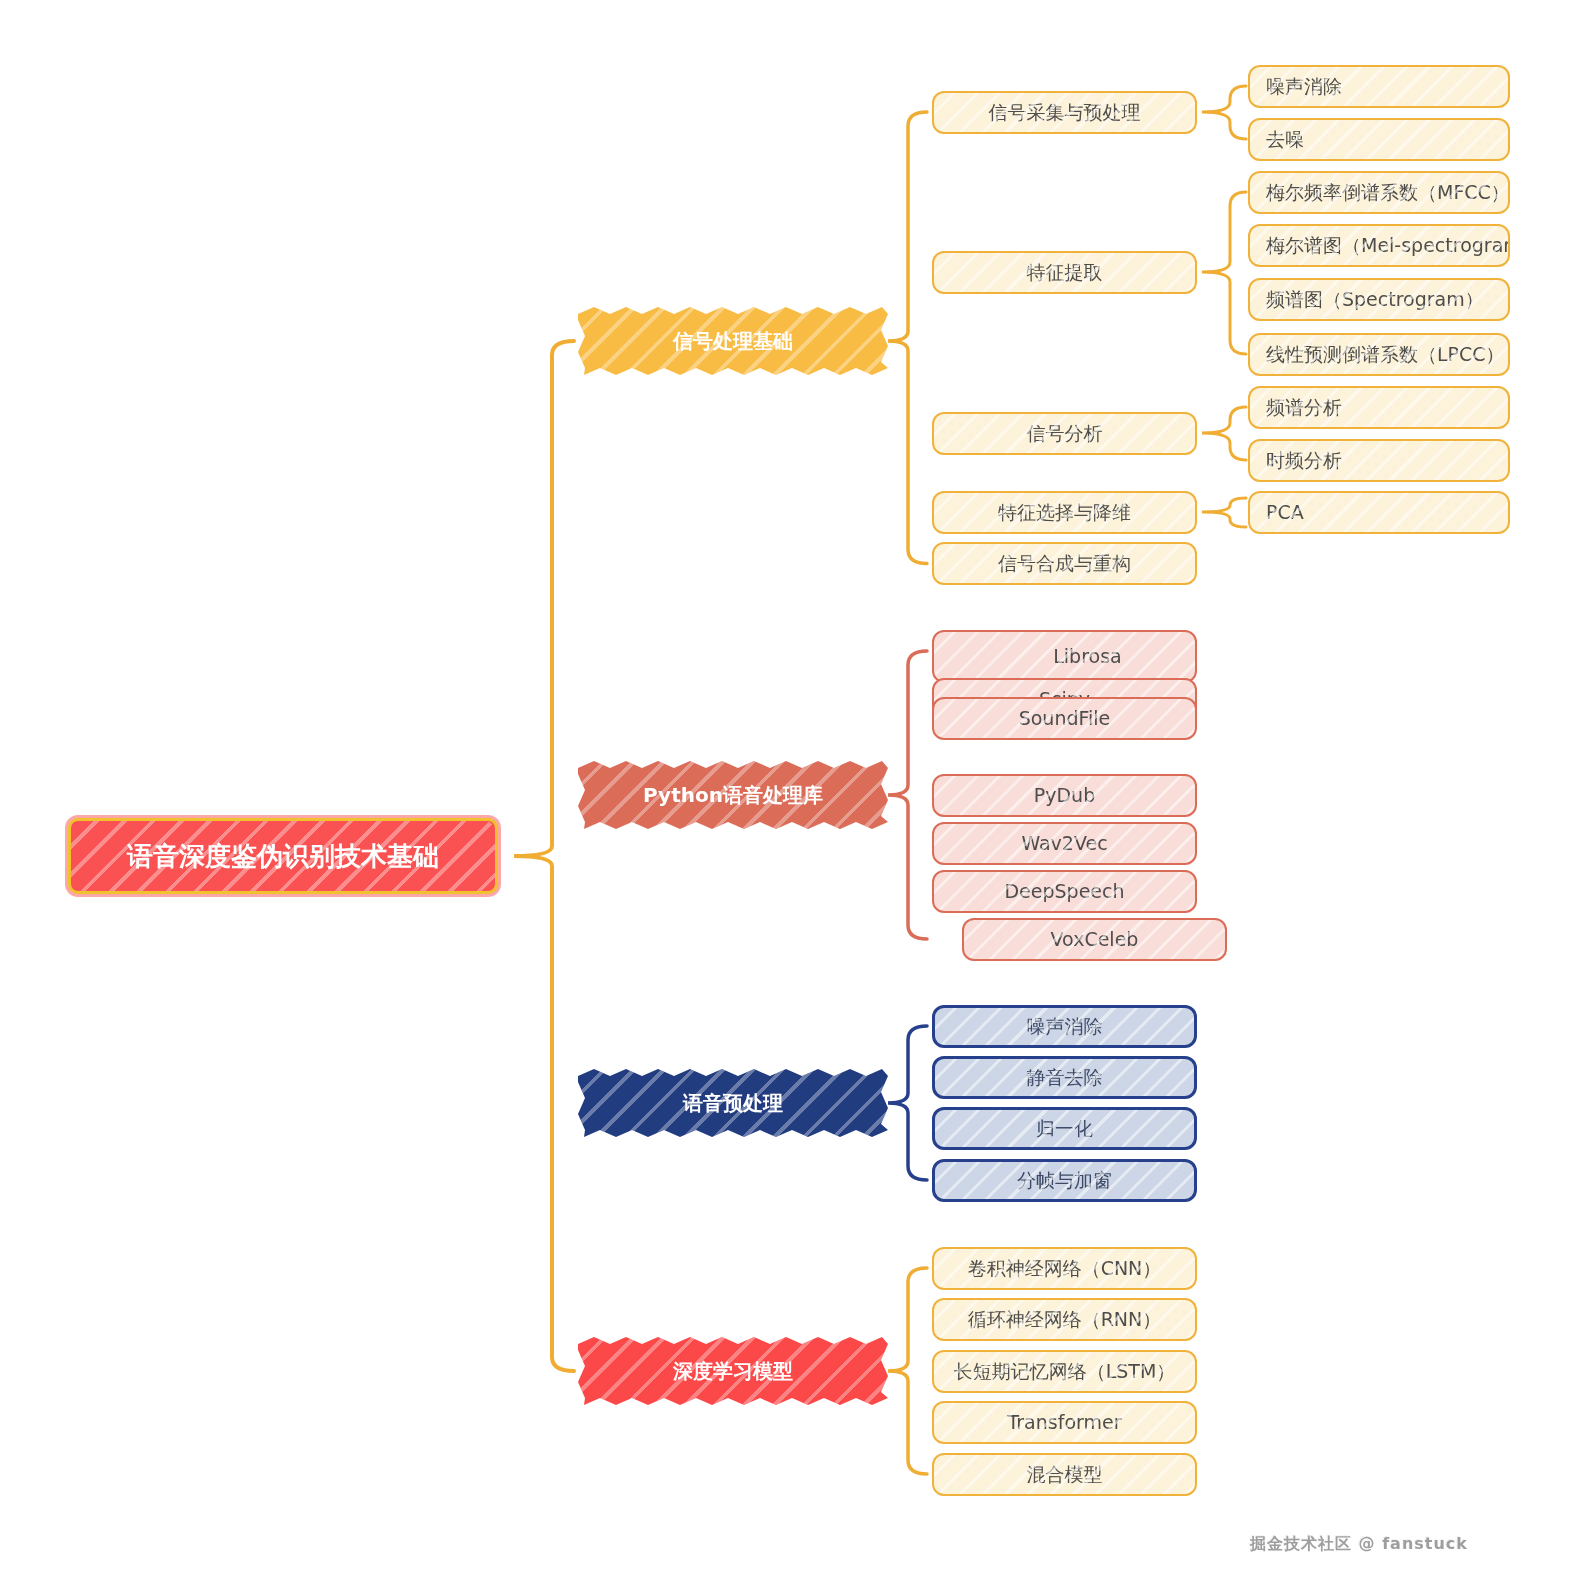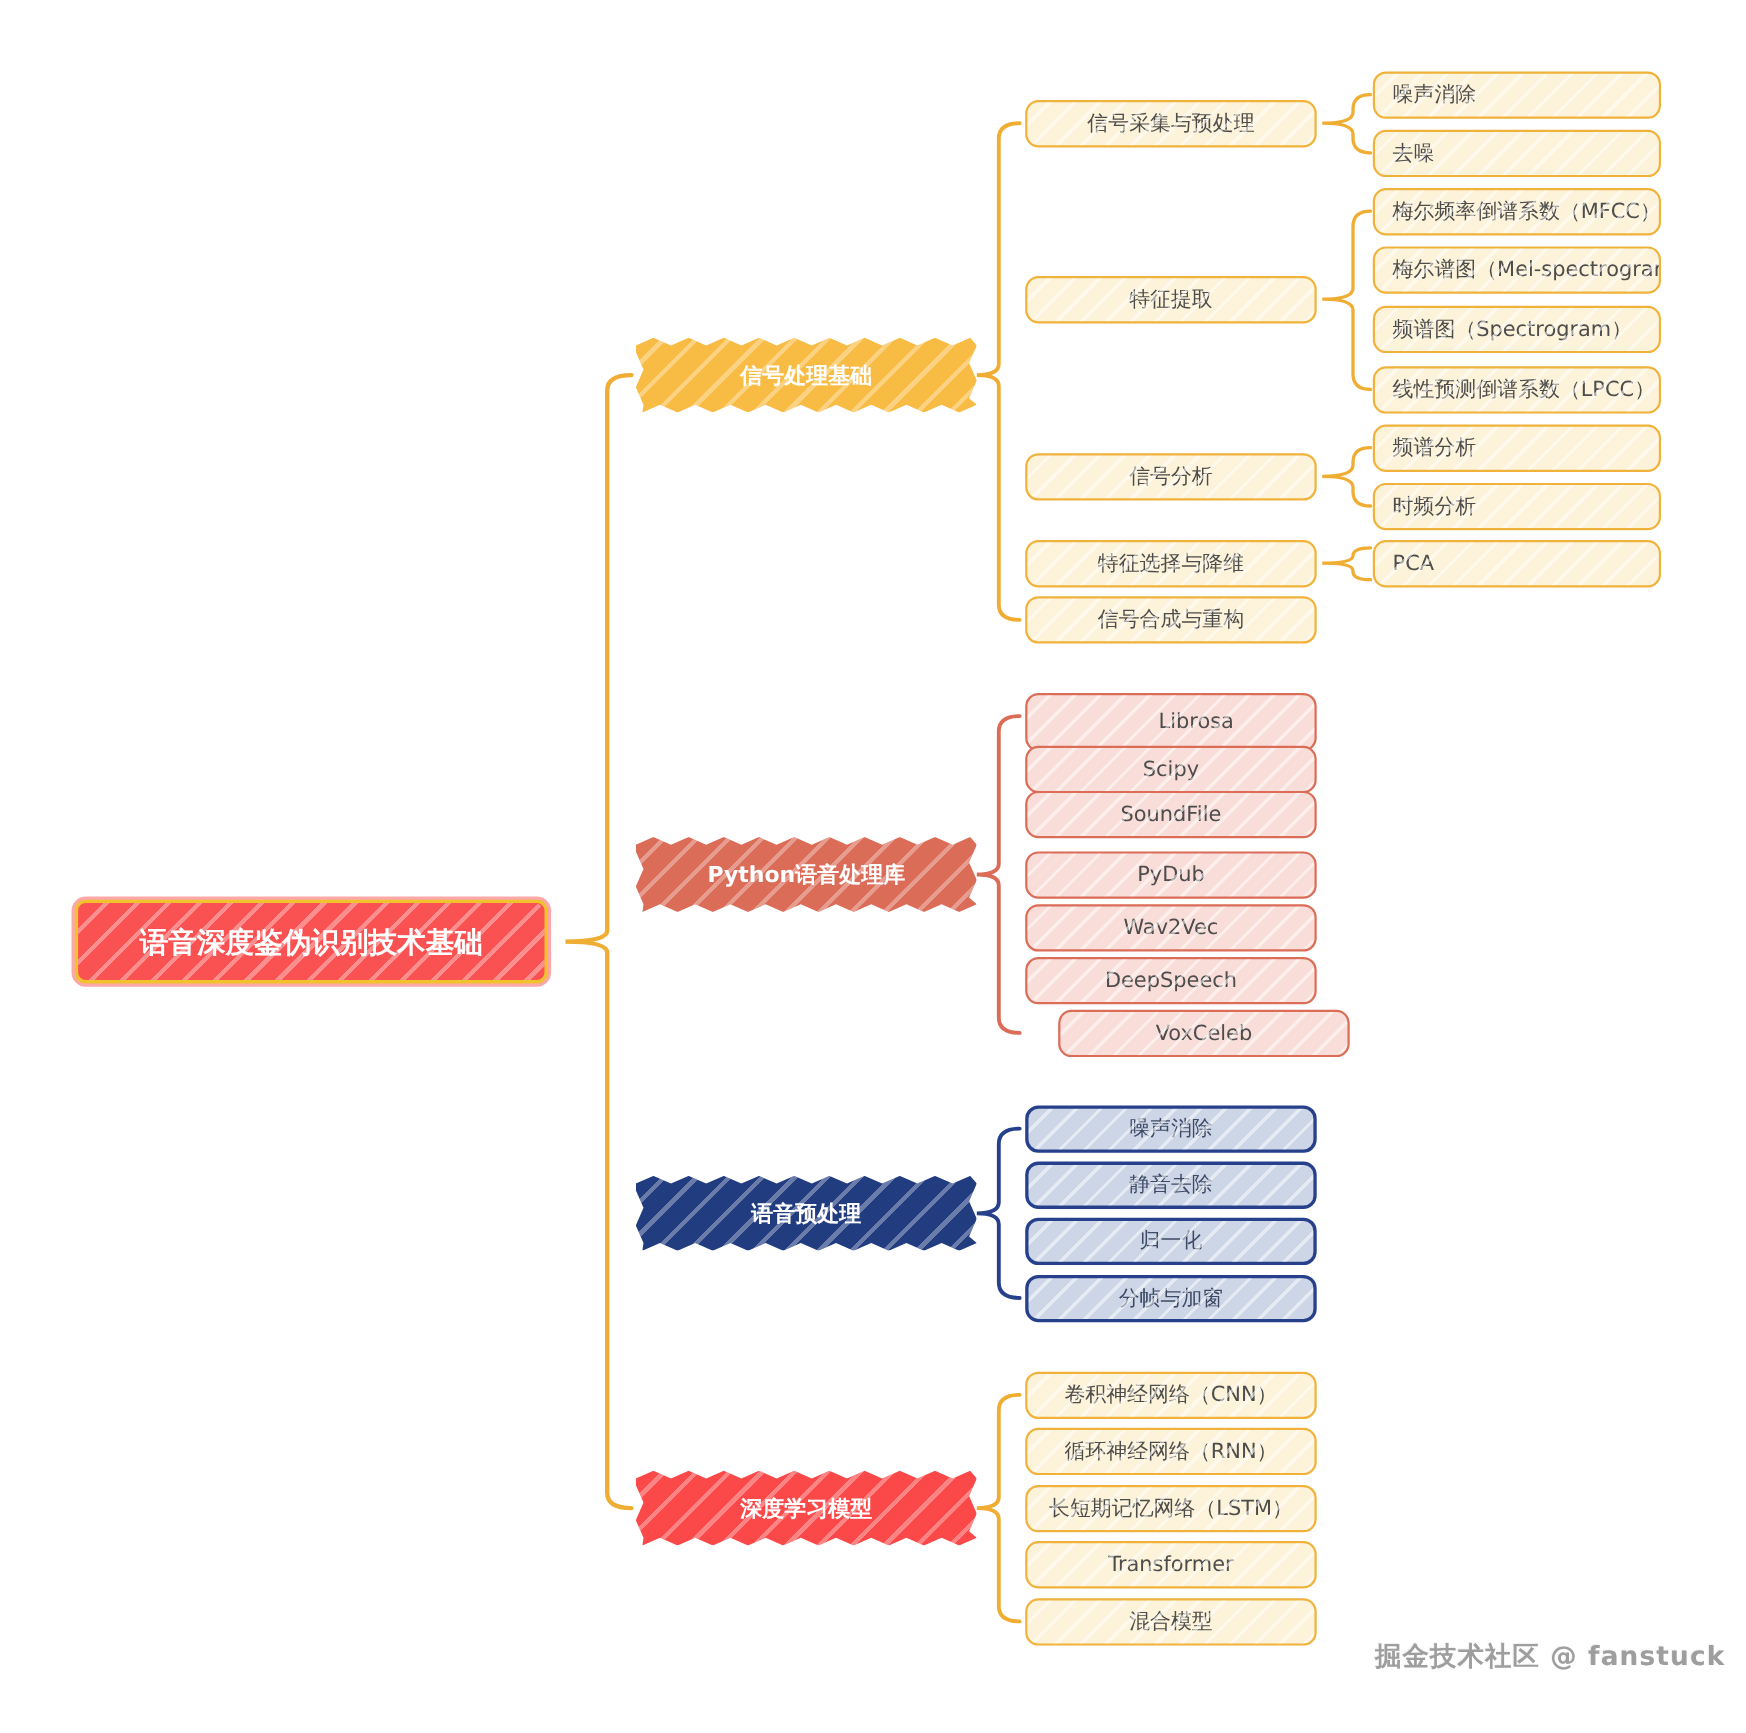--- a/index.html
+++ b/index.html
@@ -32,24 +32,25 @@
     position:absolute;box-sizing:border-box;display:flex;align-items:center;justify-content:center;
     background:var(--root-bg);border:3px solid var(--root-border);border-radius:10px;
     box-shadow:0 0 0 3px rgba(250,82,82,.5);
     color:var(--text-light);font-size:26px;font-weight:bold;white-space:nowrap;
   }
   .root::after{
     content:'';position:absolute;inset:0;border-radius:inherit;pointer-events:none;
     background:repeating-linear-gradient(135deg,rgba(255,255,255,0) 0 16px,rgba(255,255,255,.35) 16px 20px);
   }
   .watermark{
-    position:absolute;font-size:24px;font-weight:bold;letter-spacing:1px;
+    position:absolute;font-size:16px;font-weight:bold;letter-spacing:1px;
     color:var(--watermark-gray);
     text-shadow:2px 2px 1px rgba(255,255,255,.95),-1px -1px 1px rgba(0,0,0,.06);
     white-space:nowrap;
+    margin-top:44px;
   }
 </style>
 </head>
 <body>
 
 <div id="canvas">
   <svg class="braces" id="braces" width="1587" height="1575" viewBox="0 0 1587 1575">
       <path d="M 574 341 Q 552 341, 552 355 L 552 846 Q 552 856, 514 856 Q 552 856, 552 866 L 552 1357 Q 552 1371, 574 1371" fill="none" stroke="#f0ad33" stroke-width="4" stroke-linecap="round"></path>
       <path d="M 927 112 Q 908 112, 908 126 L 908 331 Q 908 341, 888 341 Q 908 341, 908 351 L 908 549.5 Q 908 563.5, 927 563.5" fill="none" stroke="#f0ad33" stroke-width="3.5" stroke-linecap="round"></path>
       <path d="M 1246 86 Q 1230 86, 1230 99.25 L 1230 102 Q 1230 112, 1202 112 Q 1230 112, 1230 122 L 1230 125.75 Q 1230 139, 1246 139" fill="none" stroke="#f0ad33" stroke-width="3" stroke-linecap="round"></path>
@@ -75,21 +76,21 @@
     <div class="node hatch leaf3 cream" style="left: 1248px; top: 332.5px; width: 262px; height: 43px;">线性预测倒谱系数（LPCC）</div>
     <div class="node hatch cream" style="left: 932px; top: 411.5px; width: 265px; height: 43px;">信号分析</div>
     <div class="node hatch leaf3 cream" style="left: 1248px; top: 385.5px; width: 262px; height: 43px;">频谱分析</div>
     <div class="node hatch leaf3 cream" style="left: 1248px; top: 438.5px; width: 262px; height: 43px;">时频分析</div>
     <div class="node hatch cream" style="left: 932px; top: 490.5px; width: 265px; height: 43px;">特征选择与降维</div>
     <div class="node hatch leaf3 cream" style="left: 1248px; top: 490.5px; width: 262px; height: 43px;">PCA</div>
     <div class="node hatch cream" style="left: 932px; top: 542px; width: 265px; height: 43px;">信号合成与重构</div>
     <div class="branch-label" style="left: 578px; top: 761px; width: 310px; height: 68px; background: rgb(218, 108, 88); clip-path: polygon(0px 7px, 16px 0px, 32px 7px, 48px 0px, 64px 7px, 80px 0px, 96px 7px, 112px 0px, 128px 7px, 144px 0px, 160px 7px, 176px 0px, 192px 7px, 208px 0px, 224px 7px, 240px 0px, 256px 7px, 272px 0px, 288px 7px, 304px 0px, 310px 7px, 303px 23px, 310px 39px, 303px 55px, 310px 61px, 294px 68px, 278px 61px, 262px 68px, 246px 61px, 230px 68px, 214px 61px, 198px 68px, 182px 61px, 166px 68px, 150px 61px, 134px 68px, 118px 61px, 102px 68px, 86px 61px, 70px 68px, 54px 61px, 38px 68px, 22px 61px, 6px 68px, 7px 61px, 0px 45px, 7px 29px, 0px 13px);">Python语音处理库</div>
     <div class="node hatch pink" style="left: 932px; top: 629.5px; width: 265px; height: 53px; padding-left: 46px;">Librosa</div>
     <div class="node hatch pink" style="left: 932px; top: 677.5px; width: 265px; height: 43px;">Scipy</div>
-    <div class="node hatch pink" style="left: 932px; top: 719px; width: 265px; height: 43px;">SoundFile</div>
+    <div class="node hatch pink" style="left: 932px; top: 697px; width: 265px; height: 43px;">SoundFile</div>
     <div class="node hatch pink" style="left: 932px; top: 773.5px; width: 265px; height: 43px;">PyDub</div>
     <div class="node hatch pink" style="left: 932px; top: 821.5px; width: 265px; height: 43px;">Wav2Vec</div>
     <div class="node hatch pink" style="left: 932px; top: 869.5px; width: 265px; height: 43px;">DeepSpeech</div>
     <div class="node hatch pink" style="left: 962px; top: 917.5px; width: 265px; height: 43px;">VoxCeleb</div>
     <div class="branch-label" style="left: 578px; top: 1069px; width: 310px; height: 68px; background: rgb(34, 60, 128); clip-path: polygon(0px 7px, 16px 0px, 32px 7px, 48px 0px, 64px 7px, 80px 0px, 96px 7px, 112px 0px, 128px 7px, 144px 0px, 160px 7px, 176px 0px, 192px 7px, 208px 0px, 224px 7px, 240px 0px, 256px 7px, 272px 0px, 288px 7px, 304px 0px, 310px 7px, 303px 23px, 310px 39px, 303px 55px, 310px 61px, 294px 68px, 278px 61px, 262px 68px, 246px 61px, 230px 68px, 214px 61px, 198px 68px, 182px 61px, 166px 68px, 150px 61px, 134px 68px, 118px 61px, 102px 68px, 86px 61px, 70px 68px, 54px 61px, 38px 68px, 22px 61px, 6px 68px, 7px 61px, 0px 45px, 7px 29px, 0px 13px);">语音预处理</div>
     <div class="node hatch blue" style="left: 932px; top: 1004.5px; width: 265px; height: 43px;">噪声消除</div>
     <div class="node hatch blue" style="left: 932px; top: 1055.8px; width: 265px; height: 43px;">静音去除</div>
     <div class="node hatch blue" style="left: 932px; top: 1107.2px; width: 265px; height: 43px;">归一化</div>
     <div class="node hatch blue" style="left: 932px; top: 1158.5px; width: 265px; height: 43px;">分帧与加窗</div>
     <div class="branch-label" style="left: 578px; top: 1337px; width: 310px; height: 68px; background: rgb(251, 72, 72); clip-path: polygon(0px 7px, 16px 0px, 32px 7px, 48px 0px, 64px 7px, 80px 0px, 96px 7px, 112px 0px, 128px 7px, 144px 0px, 160px 7px, 176px 0px, 192px 7px, 208px 0px, 224px 7px, 240px 0px, 256px 7px, 272px 0px, 288px 7px, 304px 0px, 310px 7px, 303px 23px, 310px 39px, 303px 55px, 310px 61px, 294px 68px, 278px 61px, 262px 68px, 246px 61px, 230px 68px, 214px 61px, 198px 68px, 182px 61px, 166px 68px, 150px 61px, 134px 68px, 118px 61px, 102px 68px, 86px 61px, 70px 68px, 54px 61px, 38px 68px, 22px 61px, 6px 68px, 7px 61px, 0px 45px, 7px 29px, 0px 13px);">深度学习模型</div>

